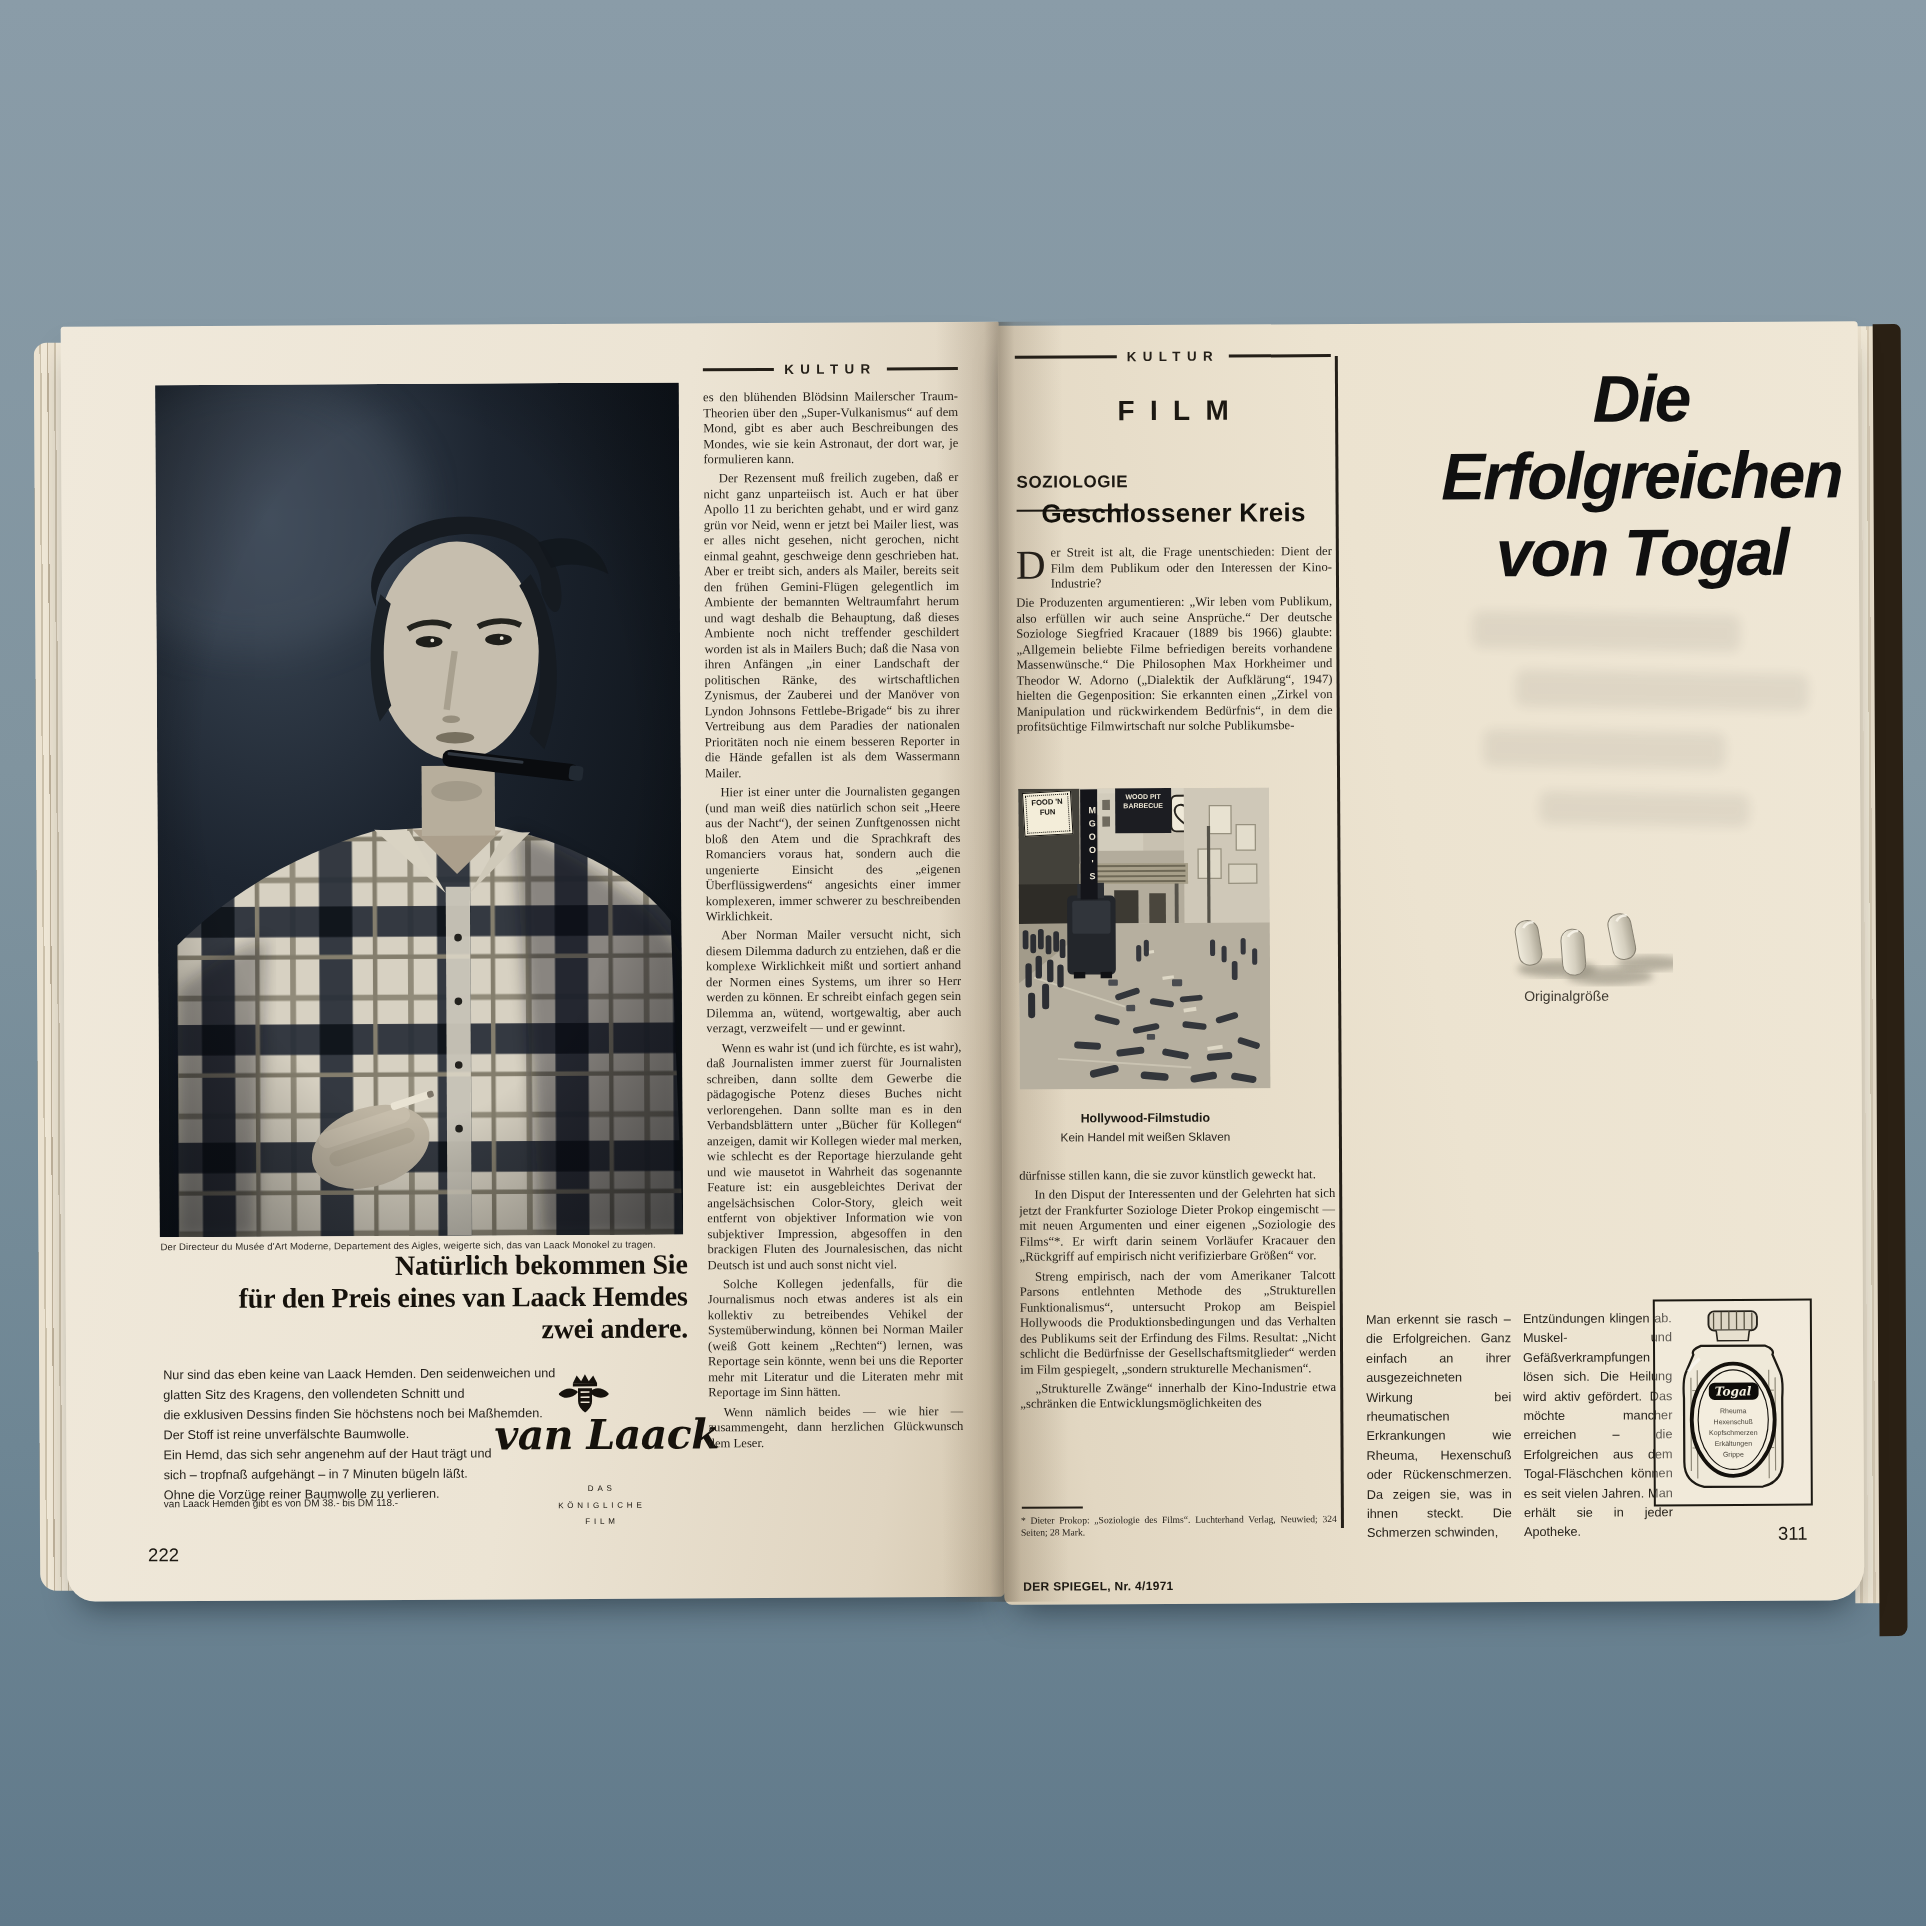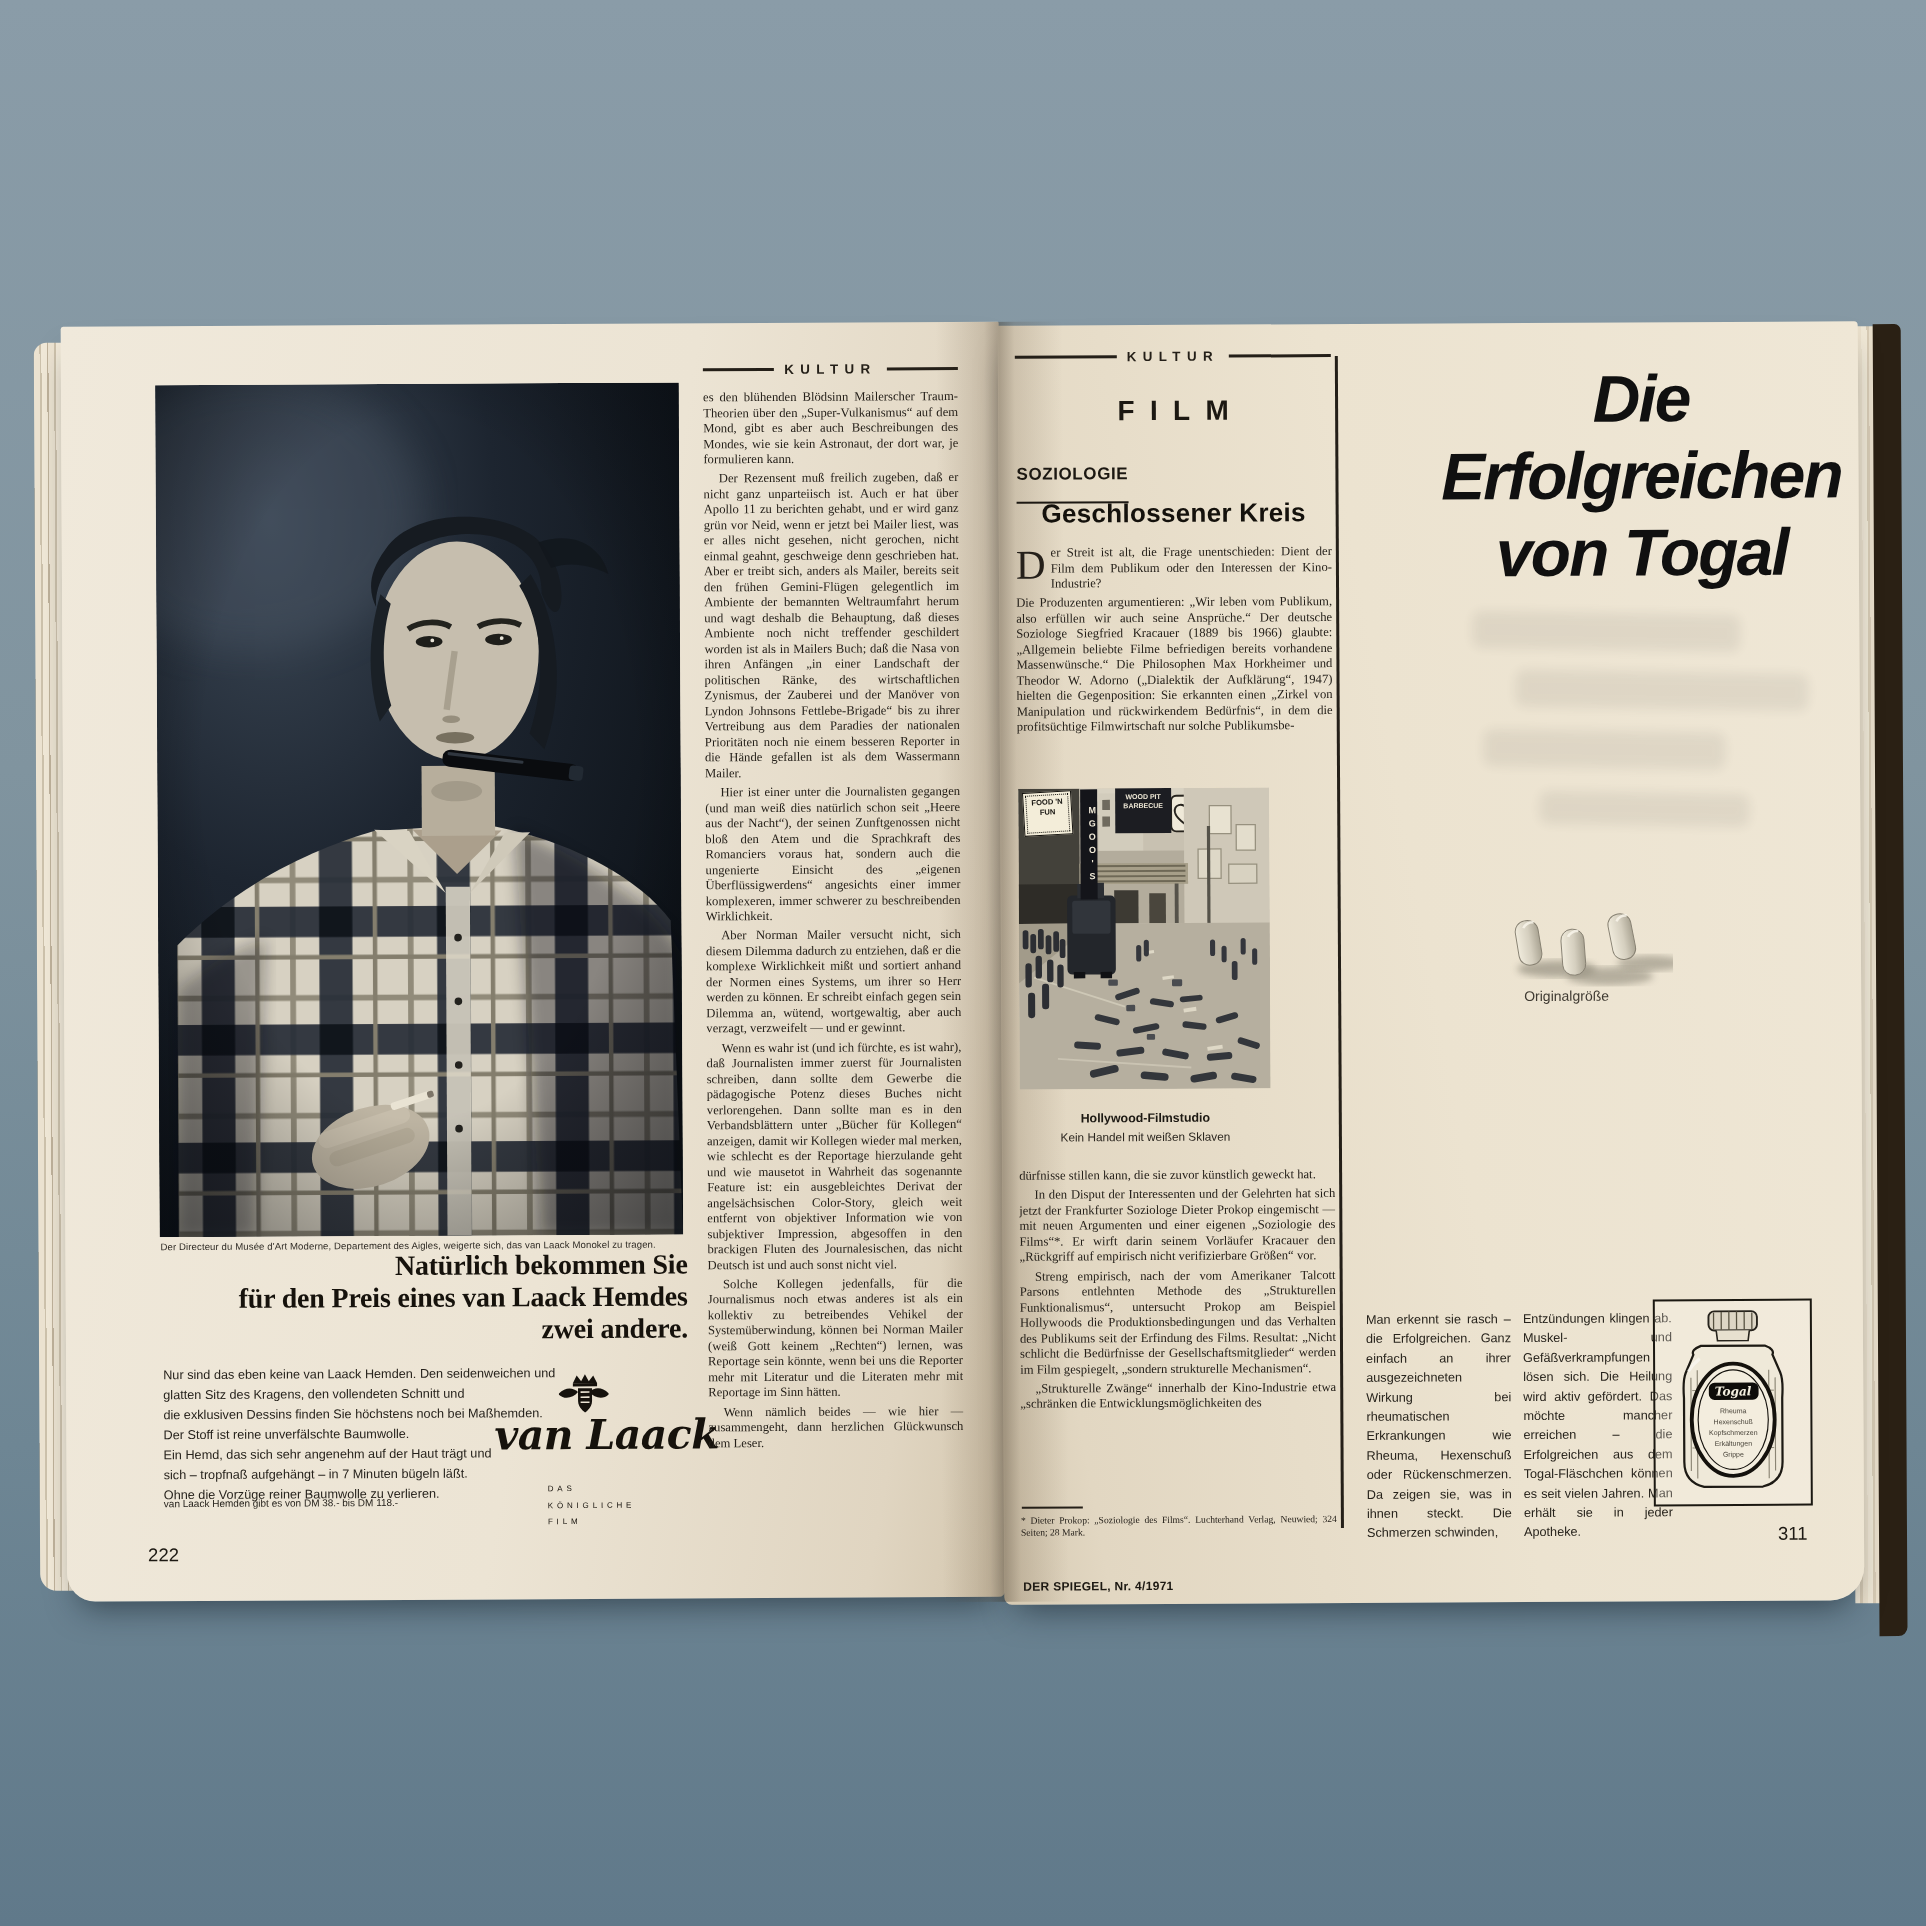--- a/index.html
+++ b/index.html
@@ -30,25 +30,25 @@
   .sercol{font-family:"Liberation Serif",serif;font-size:12.7px;line-height:15.5px;text-align:justify;color:#25201a;position:absolute;overflow:hidden;}
   .sercol p{margin:0 0 3.8px;text-indent:15.3px;}
   .sercol p.noind{text-indent:0;}
   .dropcap{float:left;font-size:41px;line-height:32px;padding:2.5px 5.1px 0 0;font-family:"Liberation Serif",serif;}
   
   .adcaption{position:absolute;font-size:9.6px;color:#2e2a24;letter-spacing:0.1px;}
   .adheadline{position:absolute;text-align:right;font-family:"Liberation Serif",serif;font-weight:700;font-size:28px;line-height:32px;color:#16120c;letter-spacing:-0.2px;}
   .adbody{position:absolute;font-size:12.7px;line-height:20px;color:#26221c;}
   .adprice{position:absolute;font-size:10px;color:#26221c;}
   .vl-script{position:absolute;font-family:"DejaVu Serif",serif;font-style:italic;font-weight:700;font-size:41px;color:#16120c;letter-spacing:-0.6px;}
-  .vl-sub{position:absolute;font-size:8px;letter-spacing:3.8px;line-height:16.6px;color:#16120c;}
+  .vl-sub{position:absolute;text-align:center;font-size:8px;letter-spacing:3.8px;line-height:16.6px;color:#16120c;}
   .pagenum{position:absolute;font-size:18.5px;color:#1d1913;}
   
   .film-title{position:absolute;text-align:center;font-weight:700;font-size:28px;letter-spacing:15.3px;text-indent:15.3px;color:#1c1812;}
-  .rubric{position:absolute;font-weight:700;font-size:17px;letter-spacing:0.6px;color:#1c1812;border-bottom:2.5px solid #1c1812;padding-bottom:17px;}
+  .rubric{position:absolute;font-weight:700;font-size:17px;letter-spacing:0.6px;color:#1c1812;border-bottom:2.5px solid #1c1812;padding-bottom:17px;margin-top:8px;}
   .art-title{position:absolute;text-align:center;font-weight:700;font-size:26px;color:#14110c;letter-spacing:0.3px;}
   .photocap1{position:absolute;text-align:center;font-weight:700;font-size:12.4px;color:#1c1812;}
   .photocap2{position:absolute;text-align:center;font-size:11.8px;color:#2a251e;}
   .footnote-rule{position:absolute;width:61px;height:1.9px;background:#241f18;}
   .footnote{position:absolute;font-family:"Liberation Serif",serif;font-size:9.6px;line-height:11.8px;text-align:justify;color:#25201a;}
   .spiegel-footer{position:absolute;font-weight:700;font-size:12px;letter-spacing:0.3px;color:#1c1812;}
   .vrule{position:absolute;width:2.5px;background:#241f18;}
   
   .togal-head{position:absolute;text-align:center;font-weight:700;font-style:italic;font-size:66px;line-height:77px;letter-spacing:-1.9px;color:#101010;}
   .pillcap{position:absolute;font-size:14px;color:#3f3a32;}

